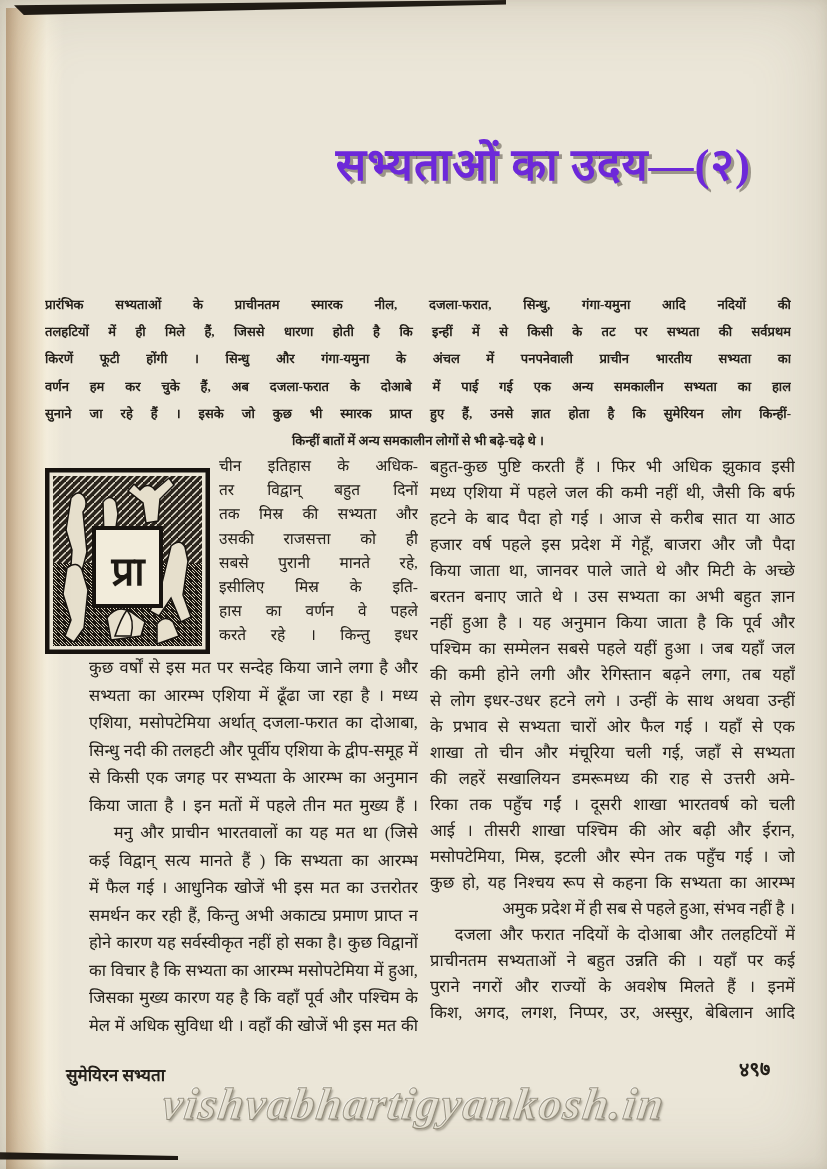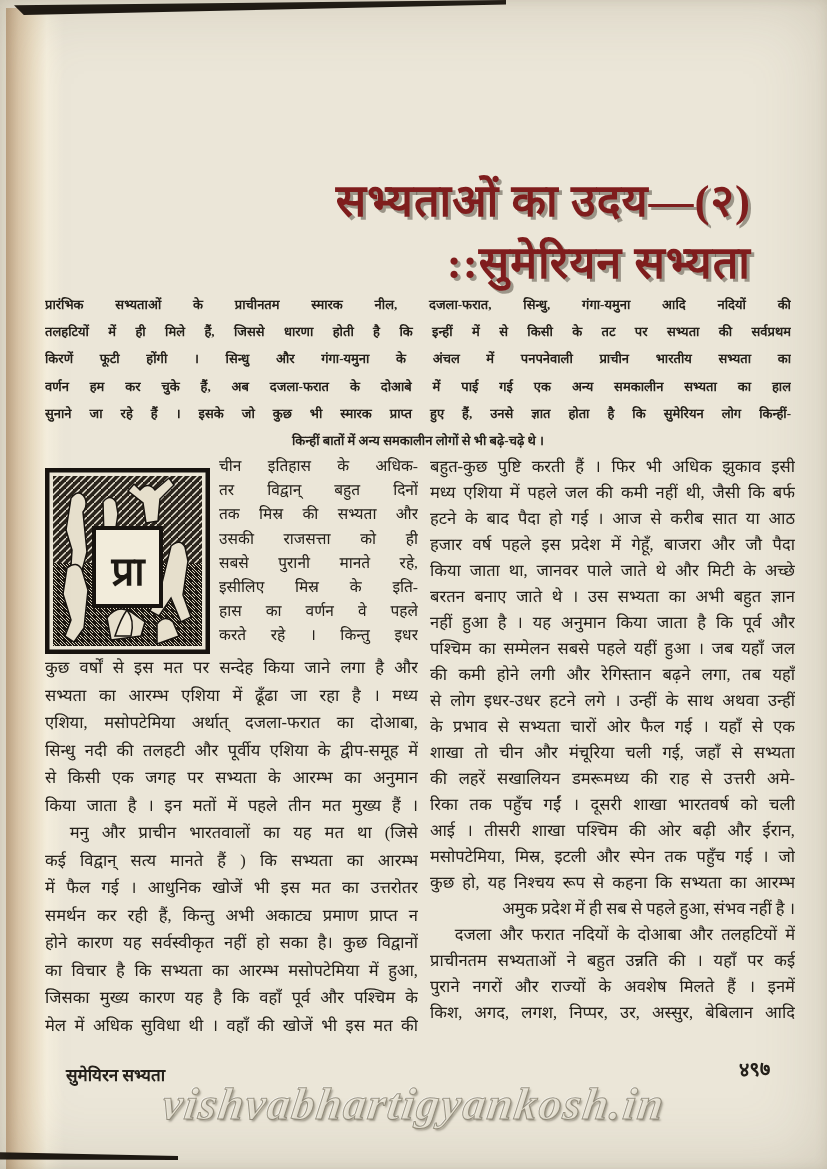--- a/index.html
+++ b/index.html
@@ -23,38 +23,38 @@
     position:absolute;left:14px;top:0;width:492px;height:15px;background:#17130f;
     clip-path:polygon(0 35%,100% 0,100% 30%,2% 100%);
   }
   .bottom-edge-mark{
     position:absolute;left:0;top:1151px;width:178px;height:9px;background:#17130f;
     clip-path:polygon(0 15%,100% 55%,100% 100%,0 95%);
   }
   
   .title-block{
     position:absolute;top:134px;left:0;right:76px;text-align:right;
-    font-weight:bold;font-size:45px;line-height:62px;color:#7f1d1d;
+    font-weight:bold;font-size:45px;line-height:62px;color:#6d28d9;
     text-shadow:3px 3px 0 rgba(35,28,18,.4);
-    letter-spacing:1px;white-space:nowrap;margin-top:36px;
+    letter-spacing:1px;white-space:nowrap;
   }
   
   .intro{position:absolute;top:291px;left:45px;width:746px;font-size:13px;font-weight:600;}
   .intro .tline{line-height:27.2px;height:27.2px;overflow:hidden;text-align:justify;text-align-last:justify;}
   .intro .center-line{line-height:27.2px;height:27.2px;text-align:center;font-weight:600;}
   
   .columns{position:absolute;top:454px;left:45px;width:750px;display:flex;gap:12px;align-items:flex-start;}
   .col{font-size:16.5px;}
   .col-left{width:373px;}
   .col-right{width:365px;}
   .beside-row{display:flex;align-items:flex-start;}
   .woodcut{flex:0 0 165px;margin-top:14px;margin-right:9px;}
   .beside-text{flex:1;font-size:15.5px;}
   .beside-text .tline{line-height:24.2px;height:24.2px;overflow:hidden;text-align:justify;text-align-last:justify;}
-  .lcol-rest .tline{line-height:27.5px;height:27.5px;overflow:hidden;text-align:justify;text-align-last:justify;}
+  .lcol-rest .tline{line-height:27.5px;height:27.5px;overflow:hidden;text-align:justify;text-align-last:justify;margin-left:44px;}
   .col-right .tline{line-height:26px;height:26px;overflow:hidden;text-align:justify;text-align-last:justify;}
   .col-right .end-line{line-height:26px;height:26px;text-align:right;overflow:hidden;}
   .indent-first .tline:first-child{text-indent:1.5em;}
   
   .footer-left{position:absolute;left:46px;top:1063px;font-size:17px;font-weight:600;margin-left:20px;}
   .page-number{position:absolute;right:57px;top:1055px;font-size:20px;font-weight:600;transform:rotate(-3deg);}
   
   .watermark{
     position:absolute;left:50%;top:1078px;transform:translateX(-50%) skewX(-8deg);
     font-size:45px;font-style:italic;font-weight:bold;letter-spacing:2px;white-space:nowrap;
@@ -67,21 +67,20 @@
 <body>
 
 <div class="scan">
 
   <div class="binding-strip"></div>
   <div class="top-edge-wedge"></div>
   <div class="bottom-edge-mark"></div>
 
   <div class="title-block">
     <div>सभ्यताओं का उदय—(२)</div>
-    <div>::सुमेरियन सभ्यता</div>
   </div>
 
   <div class="intro">
     <div>
         <div class="tline">प्रारंभिक सभ्यताओं के प्राचीनतम स्मारक नील, दजला-फरात, सिन्धु, गंगा-यमुना आदि नदियों की</div>
         <div class="tline">तलहटियों में ही मिले हैं, जिससे धारणा होती है कि इन्हीं में से किसी के तट पर सभ्यता की सर्वप्रथम</div>
         <div class="tline">किरणें फूटी होंगी । सिन्धु और गंगा-यमुना के अंचल में पनपनेवाली प्राचीन भारतीय सभ्यता का</div>
         <div class="tline">वर्णन हम कर चुके हैं, अब दजला-फरात के दोआबे में पाई गई एक अन्य समकालीन सभ्यता का हाल</div>
         <div class="tline">सुनाने जा रहे हैं । इसके जो कुछ भी स्मारक प्राप्त हुए हैं, उनसे ज्ञात होता है कि सुमेरियन लोग किन्हीं-</div>
       </div>

